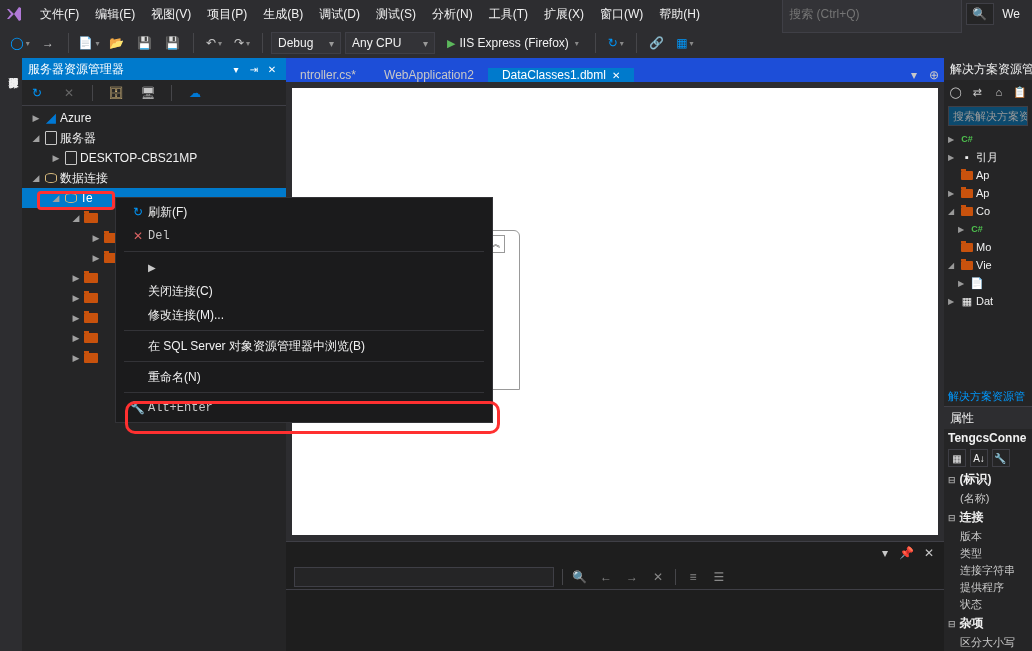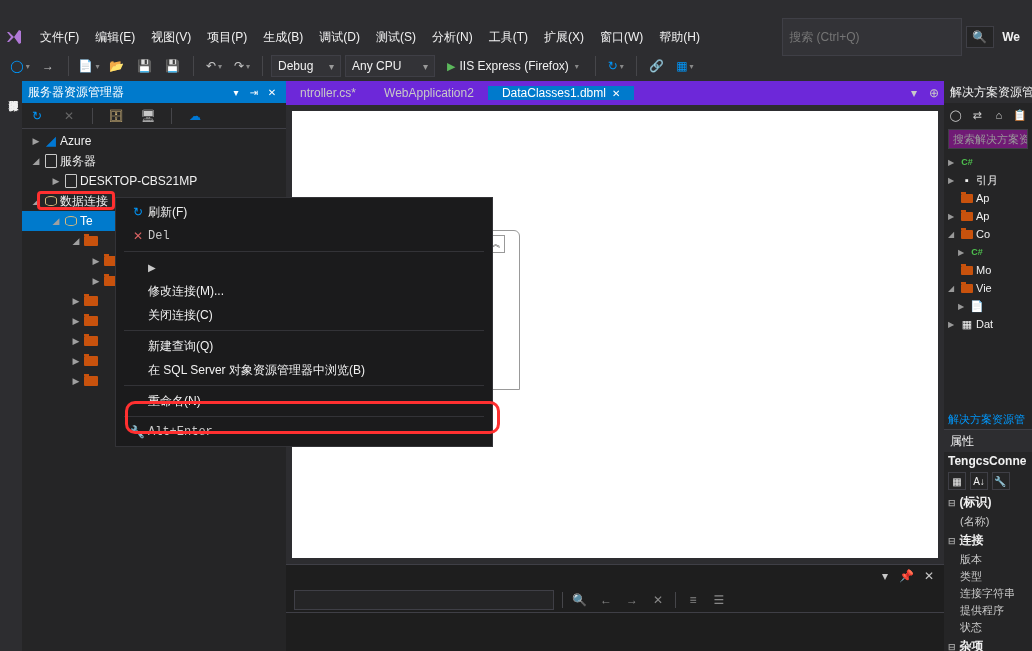--- a/index.html
+++ b/index.html
@@ -1,19 +1,19 @@
 <!DOCTYPE html>
 <html><head>
 <meta charset="utf-8">
 <style>
 * { margin: 0; padding: 0; box-sizing: border-box; font-family: "Microsoft YaHei", "Segoe UI", sans-serif; }
 body { background: #2d2d30; color: #f1f1f1; font-size: 12px; width: 1032px; height: 651px; overflow: hidden; position: relative; }
 
 
-.menubar { display: flex; align-items: center; height: 28px; background: #2d2d30; padding: 0 4px; margin-top: 23px; }
+.menubar { display: flex; align-items: center; height: 28px; background: #2d2d30; padding: 0 4px; }
 .menubar .logo { width: 20px; height: 20px; margin-right: 8px; display: flex; align-items: center; justify-content: center; }
 .menubar .menu-item { padding: 4px 8px; cursor: pointer; color: #f1f1f1; font-size: 12px; }
 .menubar .spacer { flex: 1; }
 .menubar .search-box { width: 180px; height: 38px; background: #333337; border: 1px solid #3f3f46; color: #22c55e; padding: 0 6px; font-size: 12px; }
 .menubar .search-icon { width: 28px; height: 22px; background: #252526; border: 1px solid #3f3f46; display:flex; align-items:center; justify-content:center; margin-left: 4px; }
 
 
 .toolbar { display: flex; align-items: center; height: 30px; background: #2d2d30; padding: 2px 8px; gap: 4px; }
 .toolbar .btn { width: 24px; height: 24px; display: flex; align-items: center; justify-content: center; cursor: pointer; color:#c8c8c8; }
 .toolbar .sep { width: 1px; height: 20px; background: #46464a; margin: 0 4px; }
@@ -41,21 +41,21 @@
 .tree-row .icon { width: 18px; display: flex; align-items: center; justify-content: center; }
 .tree-row.selected { background: #007acc; color: #fff; }
 .folder { width: 14px; height: 10px; background: #c8520d; border-radius: 1px; display:inline-block; position:relative; }
 .folder::before { content:""; position:absolute; top:-2px; left:0; width:5px; height:2px; background:#c8520d; }
 .server-icon { width:12px; height:14px; border:1px solid #c8c8c8; border-radius:1px;}
 .db-icon { width:12px; height:10px; border:1px solid #d7ba7d; border-radius:50%/30%; }
 .azure-icon { color:#0078d4; font-weight:bold; }
 
 
 .editor-area { flex: 1; display: flex; flex-direction: column; background: #1e1e1e; }
-.doc-tabs { height: 24px; background: #6d28d9; display: flex; align-items: center; }
+.doc-tabs { height: 24px; background: #1d4ed8; display: flex; align-items: flex-end; }
 .doc-tab { padding: 0 14px; display: flex; align-items: center; font-size: 12px; color: #c8c8c8; cursor: pointer; gap: 6px; }
 .doc-tab.active { background: #007acc; color: #fff; }
 .doc-tab .close { font-size: 10px; }
 .doc-tabs .spacer { flex: 1; }
 .doc-tabs .tbtn { width: 20px; display:flex; align-items:center; justify-content:center; cursor:pointer; color:#c8c8c8; }
 
 .designer { flex: 1; background: #2d2d30; display: flex; padding: 6px; gap: 8px; }
 .designer .left-surface { flex: 1; background: #fff; position:relative; }
 .designer .right-surface { width: 220px; background: #fff; display: flex; align-items: center; justify-content: center; padding: 10px; }
 .designer .hint { color: #666; font-size: 12px; text-align: center; line-height: 1.6; }
@@ -68,21 +68,21 @@
 .output-header .obtn { width:18px; height:18px; display:flex; align-items:center; justify-content:center; cursor:pointer; color:#c8c8c8; margin-left:4px;}
 .output-toolbar { height: 26px; border-bottom: 1px solid #3f3f46; display:flex; align-items:center; padding: 0 8px; gap:8px;}
 .output-toolbar .combo2 { height:20px; width:260px; background:#252526; border:1px solid #3f3f46; padding:0 6px; display:flex; align-items:center; font-size:11px; color:#c8c8c8; }
 .output-toolbar .obtn2 { width:18px; height:18px; display:flex; align-items:center; justify-content:center; color:#888; cursor:pointer;}
 
 
 .right-panels { width: 88px; background: #252526; display:flex; flex-direction:column; overflow:hidden;}
 .rpanel-header { height: 22px; background: #2d2d30; padding: 0 6px; display:flex; align-items:center; font-size:12px; color:#f1f1f1; white-space:nowrap;}
 .rpanel-toolbar { height:24px; display:flex; align-items:center; padding:0 4px; gap:6px;}
 .rpanel-toolbar .rb { width:16px; height:16px; display:flex; align-items:center; justify-content:center; color:#c8c8c8; cursor:pointer; font-size:11px;}
-.rpanel-search { margin: 2px 4px; height: 20px; background:#701a75; border:1px solid #3f3f46; padding:0 4px; font-size:11px; color:#999; display:flex; align-items:center; white-space:nowrap; overflow:hidden;font-family:Liberation Serif, serif;}
+.rpanel-search { margin: 2px 4px; height: 20px; background:#0c4a6e; border:1px solid #3f3f46; padding:0 4px; font-size:11px; color:#999; display:flex; align-items:center; white-space:nowrap; overflow:hidden;font-family:Liberation Serif, serif;}
 .rtree { flex:1; overflow:hidden; font-size:11px; padding:2px 0;}
 .rtree-row { display:flex; align-items:center; height:18px; padding-left:4px; gap:2px; color:#f1f1f1; white-space:nowrap; cursor:pointer;}
 .rtree-row .exp { width:10px; font-size:8px; color:#999;}
 .rtree-row .ricon { width:14px; display:flex; align-items:center; justify-content:center;}
 .rtree-row.csharp .ricon { color:#4ec14e; font-size:9px; font-weight:bold;}
 .rtree-row.folder-row .ricon .folder { width:12px; height:9px; }
 .link-row { color:#0097fb; padding:2px 4px; font-size:11px; cursor:pointer; white-space:nowrap;}
 
 .props-panel { border-top: 1px solid #3f3f46; }
 .props-panel .prop-name { padding: 2px 4px; font-size:12px; font-weight:bold; white-space:nowrap; overflow:hidden;}
@@ -128,21 +128,21 @@
   <div class="menu-item">调试(D)</div>
   <div class="menu-item">测试(S)</div>
   <div class="menu-item">分析(N)</div>
   <div class="menu-item">工具(T)</div>
   <div class="menu-item">扩展(X)</div>
   <div class="menu-item">窗口(W)</div>
   <div class="menu-item">帮助(H)</div>
   <div class="spacer"></div>
   <input class="search-box" placeholder="搜索 (Ctrl+Q)" style="">
   <div class="search-icon">🔍</div>
-  <div class="menu-item" style="font-weight:bold;">We</div>
+  <div class="menu-item" style="font-weight:normal;">We</div>
 </div>
 
 <div class="toolbar">
   <div class="btn" style="color:#0097fb;">◯<span class="dropdown-arrow">▾</span></div>
   <div class="btn">→</div>
   <div class="sep"></div>
   <div class="btn" style="color:#d8a93a;">📄<span class="dropdown-arrow">▾</span></div>
   <div class="btn" style="color:#d8a93a;">📂</div>
   <div class="btn" style="color:#4a9cd8;">💾</div>
   <div class="btn" style="color:#4a9cd8;">💾</div>
@@ -426,31 +426,27 @@
     <span class="ctx-icon" style="color:#d86363;">✕</span>
     <span class="ctx-shortcut">Del</span>
   </div>
   <div class="ctx-sep"></div>
   <div class="ctx-item">
     <span class="ctx-icon"></span>
     <span class="ctx-arrow">▶</span>
   </div>
   <div class="ctx-item">
     <span class="ctx-icon"></span>
+    <span class="ctx-label">关闭连接(C)</span>
+  </div>
+  <div class="ctx-item">
+    <span class="ctx-icon"></span>
     <span class="ctx-label">修改连接(M)...</span>
   </div>
-  <div class="ctx-item">
-    <span class="ctx-icon"></span>
-    <span class="ctx-label">关闭连接(C)</span>
-  </div>
   <div class="ctx-sep"></div>
-  <div class="ctx-item">
-    <span class="ctx-icon"></span>
-    <span class="ctx-label">新建查询(Q)</span>
-  </div>
   <div class="ctx-item">
     <span class="ctx-icon"></span>
     <span class="ctx-label">在 SQL Server 对象资源管理器中浏览(B)</span>
   </div>
   <div class="ctx-sep"></div>
   <div class="ctx-item">
     <span class="ctx-icon"></span>
     <span class="ctx-label">重命名(N)</span>
   </div>
   <div class="ctx-sep"></div>

